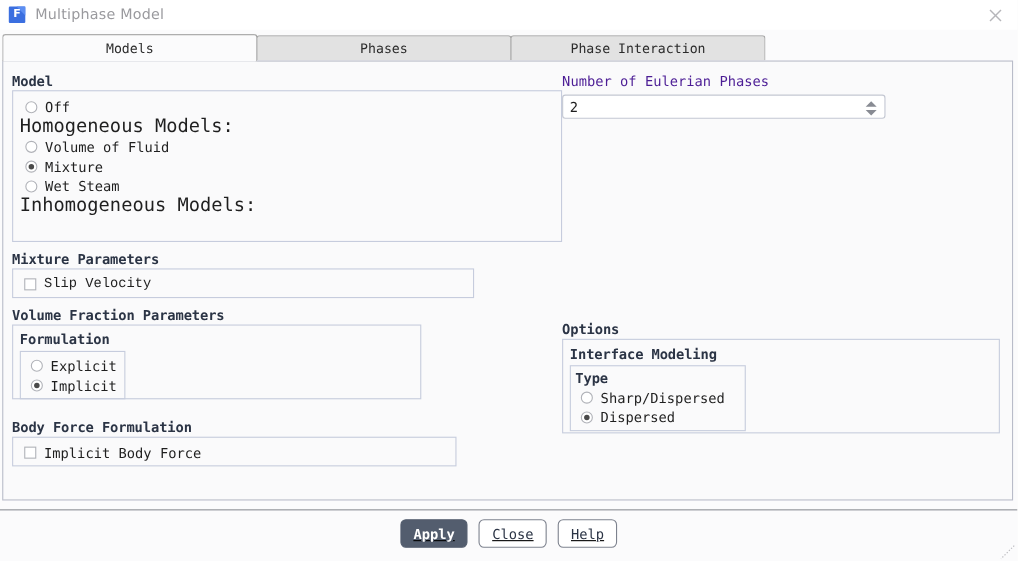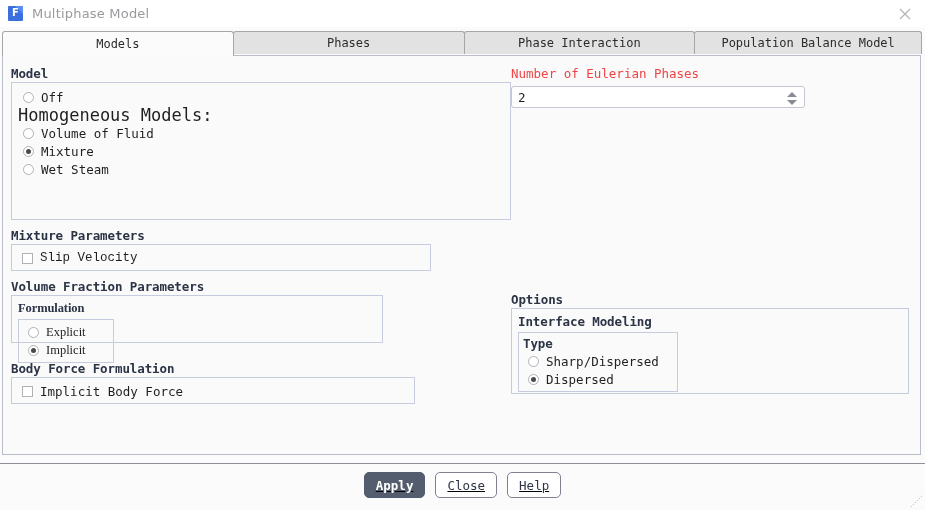--- a/index.html
+++ b/index.html
@@ -73,21 +73,21 @@
     justify-content: center;
   }
   .close-btn svg { display: block; }
 
   
   .tabbar {
     position: absolute;
     left: 2px; top: 31px;
     width: 919px; height: 25px;
     display: flex;
-    align-items: flex-start;
+    align-items: center;
   }
   .tab {
     height: 23px;
     line-height: 22px;
     text-align: center;
     font-size: 12px;
     color: #2b2b2b;
     background: #e2e2e2;
     border: 1px solid #a6a6a6;
     border-bottom: none;
@@ -184,21 +184,21 @@
   .row-label {
     font-size: 12.5px;
     color: #1f1f1f;
     line-height: 15px;
     white-space: nowrap;
   }
 
   
   .field-label {
     font-size: 12.5px;
-    color: #ef4444;
+    color: #4c1d95;
     line-height: 16px;
     margin-bottom: 4px;
   }
   .spinner {
     position: relative;
     width: 294px; height: 22px;
     border: 1px solid #c3c7d2;
     border-radius: 3px;
     background: #ffffff;
     box-sizing: border-box;
@@ -295,21 +295,20 @@
         <line x1="3" y1="3" x2="13" y2="13" stroke="#b6b6ba" stroke-width="1.3"></line>
         <line x1="13" y1="3" x2="3" y2="13" stroke="#b6b6ba" stroke-width="1.3"></line>
       </svg>
     </div>
   </div>
 
   <div class="tabbar">
     <div class="tab tab-0 active">Models</div>
     <div class="tab tab-1">Phases</div>
     <div class="tab tab-2">Phase Interaction</div>
-    <div class="tab tab-3">Population Balance Model</div>
   </div>
 
   <div class="panel">
 
     <div class="col-left">
 
       <div class="group">
         <div class="group-title">Model</div>
         <div class="group-box" style="height:138px;">
           <div class="row">
@@ -322,36 +321,37 @@
             <span class="row-label">Volume of Fluid</span>
           </div>
           <div class="row">
             <span class="radio checked"></span>
             <span class="row-label">Mixture</span>
           </div>
           <div class="row">
             <span class="radio"></span>
             <span class="row-label">Wet Steam</span>
           </div>
+          <div class="plain-label">Inhomogeneous Models:</div>
         </div>
       </div>
 
       <div class="group" style="margin-top:8px;">
         <div class="group-title">Mixture Parameters</div>
         <div class="group-box" style="width:420px;height:27px;padding-top:4px;font-family:Liberation Mono, monospace;">
           <div class="row">
             <span class="checkbox"></span>
             <span class="row-label">Slip Velocity</span>
           </div>
         </div>
       </div>
 
       <div class="group" style="margin-top:8px;">
         <div class="group-title">Volume Fraction Parameters</div>
-        <div class="group-box" style="width:372px;height:48px;font-family:Liberation Serif, serif;">
+        <div class="group-box" style="width:372px;height:68px;">
           <div class="group-title" style="margin-bottom:2px;">Formulation</div>
           <div class="group-box" style="width:96px;height:44px;padding:3px 4px;">
             <div class="row">
               <span class="radio"></span>
               <span class="row-label">Explicit</span>
             </div>
             <div class="row">
               <span class="radio checked"></span>
               <span class="row-label">Implicit</span>
             </div>

